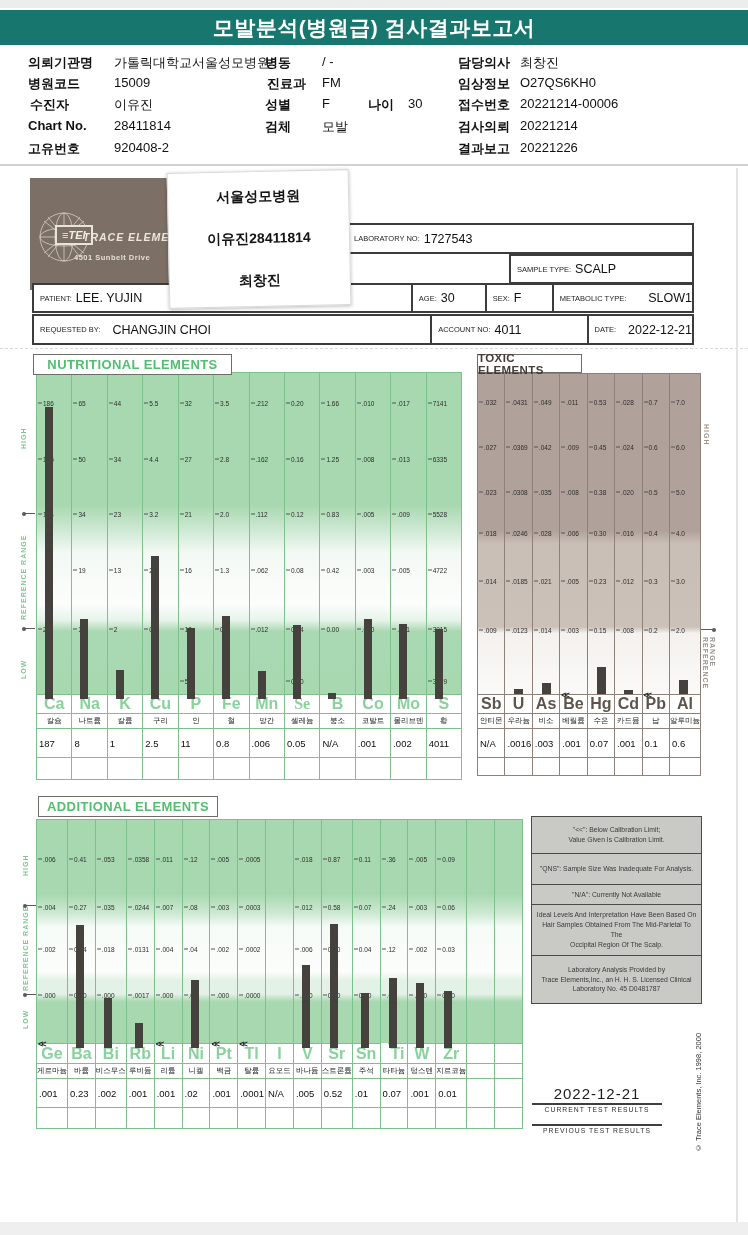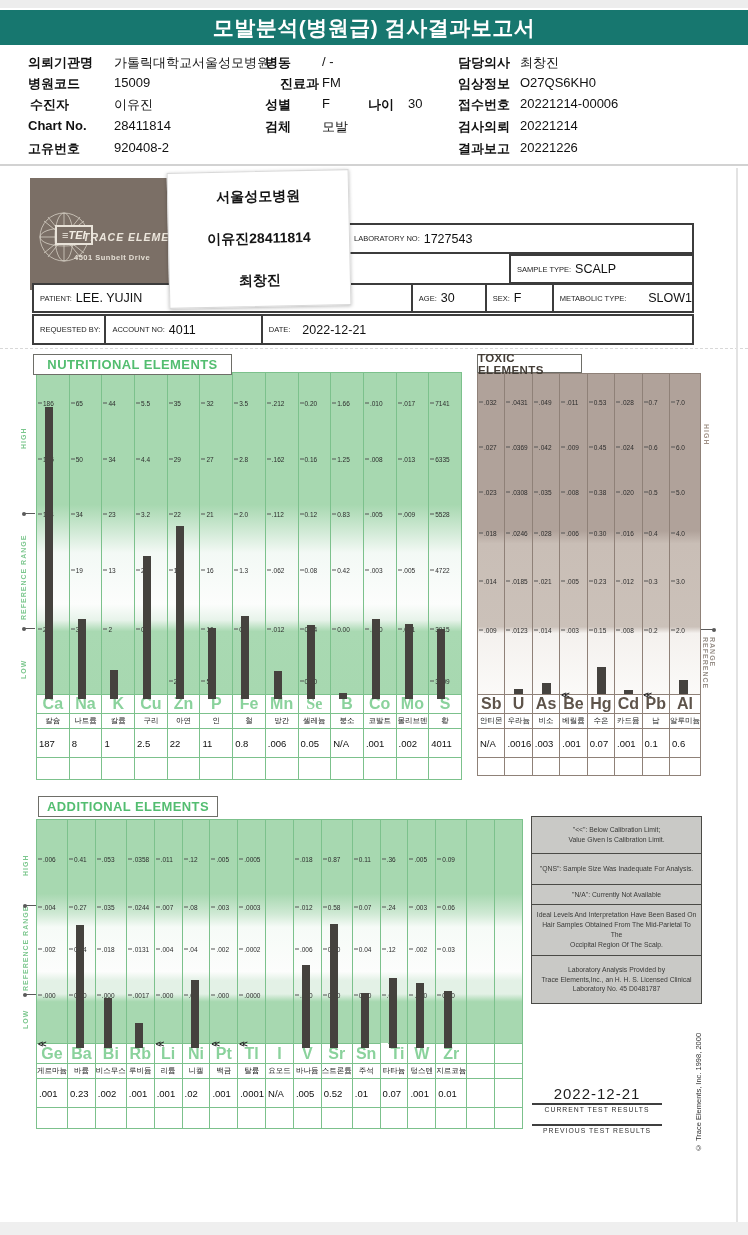--- a/index.html
+++ b/index.html
@@ -125,21 +125,21 @@
   <div class="fld" style="left:114px;top:75px">15009</div>
   <div class="fld" style="left:30px;top:96px"><b>수진자</b></div>
   <div class="fld" style="left:114px;top:96px">이유진</div>
   <div class="fld" style="left:28px;top:118px"><b>Chart No.</b></div>
   <div class="fld" style="left:114px;top:118px">28411814</div>
   <div class="fld" style="left:28px;top:140px"><b>고유번호</b></div>
   <div class="fld" style="left:114px;top:140px">920408-2</div>
 
   <div class="fld" style="left:265px;top:54px"><b>병동</b></div>
   <div class="fld" style="left:322px;top:54px">/ -</div>
-  <div class="fld" style="left:280px;top:75px"><b>진료과</b></div>
+  <div class="fld" style="left:267px;top:75px"><b>진료과</b></div>
   <div class="fld" style="left:322px;top:75px">FM</div>
   <div class="fld" style="left:265px;top:96px"><b>성별</b></div>
   <div class="fld" style="left:322px;top:96px">F</div>
   <div class="fld" style="left:368px;top:96px"><b>나이</b></div>
   <div class="fld" style="left:408px;top:96px">30</div>
   <div class="fld" style="left:265px;top:118px"><b>검체</b></div>
   <div class="fld" style="left:322px;top:118px">모발</div>
 
   <div class="fld" style="left:458px;top:54px"><b>담당의사</b></div>
   <div class="fld" style="left:520px;top:54px">최창진</div>
@@ -195,20 +195,21 @@
     <span class="vl" style="width:44px">30</span>
     <span class="cellsep"></span>
     <span class="lb">SEX:</span>
     <span class="vl" style="width:38px">F</span>
     <span class="cellsep"></span>
     <span class="lb">METABOLIC TYPE:</span>
     <span class="vl" style="margin-left:18px">SLOW1</span>
   </div>
   <div class="scanbox" style="left:32px;top:314px;width:658px;height:27px">
     <span class="lb">REQUESTED BY:</span>
+    <span class="vl" style="flex:1;padding-left:8px">CHANGJIN CHOI</span>
     <span class="cellsep"></span>
     <span class="lb">ACCOUNT NO:</span>
     <span class="vl" style="width:92px">4011</span>
     <span class="cellsep"></span>
     <span class="lb">DATE:</span>
     <span class="vl" style="margin-left:8px">2022-12-21</span>
   </div>
 
   <div class="perf"></div>
 
@@ -263,34 +264,20 @@
           <span class="tick" style="top: 9.3%;">5.5</span>
           <span class="tick" style="top: 26.8%;">4.4</span>
           <span class="tick" style="top: 43.9%;">3.2</span>
           <span class="tick" style="top: 61.4%;">2.1</span>
           <span class="tick" style="top: 79.8%;">0.9</span>
           <div class="bar" style="height: 44.5%;"></div>
         </div>
         <div class="cell sym" style="height: 18px;">Cu</div>
         <div class="cell kor" style="height: 14px;">구리</div>
         <div class="cell val" style="height: 28px;">2.5</div>
-        <div class="cell" style="height: 21px;"></div>
-      </div>
-      <div class="col">
-        <div class="plot" style="height: 321px;">
-          <span class="tick" style="top: 9.3%;">35</span>
-          <span class="tick" style="top: 26.8%;">29</span>
-          <span class="tick" style="top: 43.9%;">22</span>
-          <span class="tick" style="top: 61.4%;">16</span>
-          <span class="tick" style="top: 96%;">2</span>
-          <div class="bar" style="height: 54%;"></div>
-        </div>
-        <div class="cell sym" style="height: 18px;">Zn</div>
-        <div class="cell kor" style="height: 14px;">아연</div>
-        <div class="cell val" style="height: 28px;">22</div>
         <div class="cell" style="height: 21px;"></div>
       </div>
       <div class="col">
         <div class="plot" style="height: 321px;">
           <span class="tick" style="top: 9.3%;">32</span>
           <span class="tick" style="top: 26.8%;">27</span>
           <span class="tick" style="top: 43.9%;">21</span>
           <span class="tick" style="top: 61.4%;">16</span>
           <span class="tick" style="top: 79.8%;">10</span>
           <span class="tick" style="top: 96%;">5</span>

